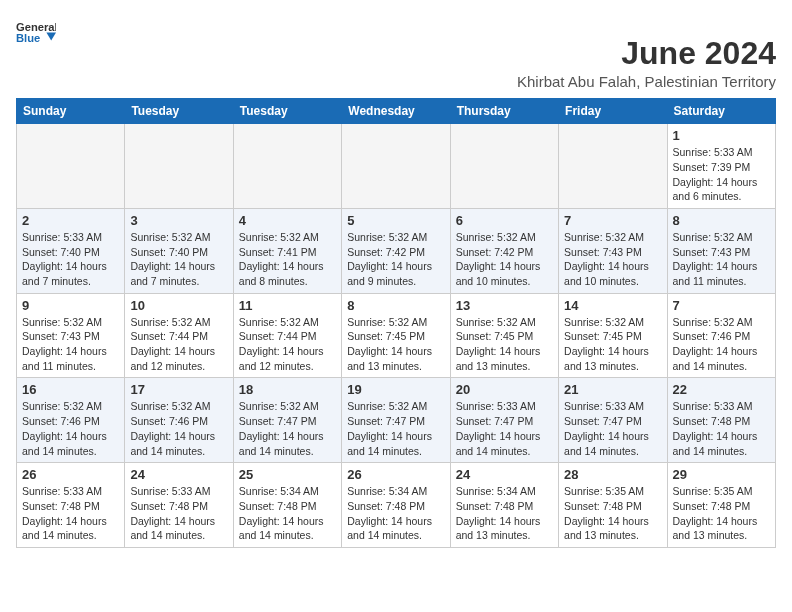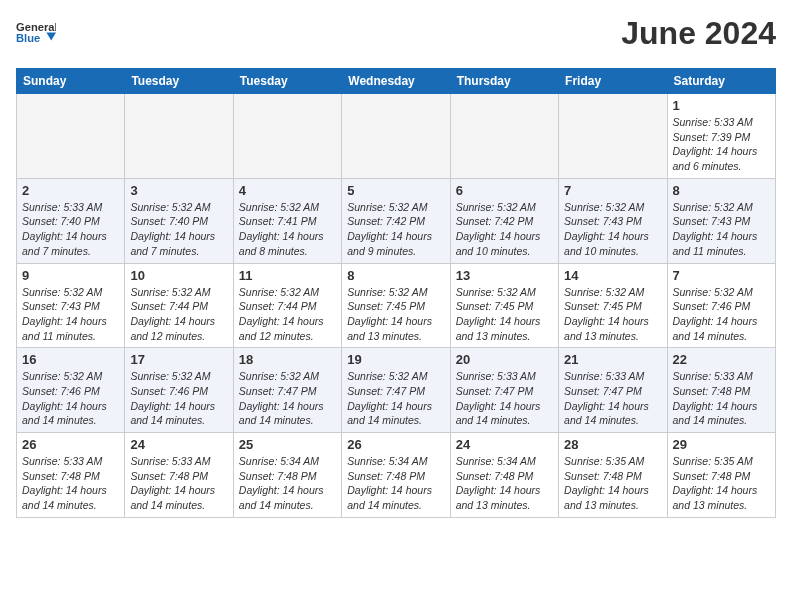--- a/index.html
+++ b/index.html
@@ -31,30 +31,31 @@
       height: 36px;
     }
     .title-area {
       text-align: right;
     }
     .month-title {
       font-size: 32px;
       font-weight: bold;
       color: #333;
       line-height: 1.1;
+      margin-top: 20px;
     }
     .location-title {
       font-size: 15px;
       color: #555;
       margin-top: 2px;
     }
     .calendar {
       width: 100%;
       border-collapse: collapse;
-      margin-top: 16px;
+      margin-top: 8px;
       font-size: 11px;
     }
     .calendar th {
       background: #1a6bb5;
       color: #fff;
       text-align: left;
       padding: 5px 6px;
       font-size: 12px;
       font-weight: bold;
       border: 1px solid #1a6bb5;
@@ -74,21 +75,20 @@
       font-size: 13px;
       font-weight: bold;
       color: #333;
       display: block;
       margin-bottom: 2px;
     }
     .day-info {
       color: #333;
       font-size: 10.5px;
       line-height: 1.4;
-      font-style: italic;
     }
     .row-shade td {
       background: #f0f4fa;
     }
     .row-shade td.empty {
       background: #e8ecf2;
     }
   </style>
 </head>
 <body>
@@ -99,20 +99,21 @@
       <div class="logo-wrapper">
         <svg class="logo-icon" viewBox="0 0 50 44" xmlns="http://www.w3.org/2000/svg">
           <text x="0" y="18" font-size="14" font-weight="bold" fill="#333" font-family="Arial">General</text>
           <text x="0" y="32" font-size="14" font-weight="bold" fill="#1a6bb5" font-family="Arial">Blue</text>
           <polygon points="38,20 50,20 44,30" fill="#1a6bb5"></polygon>
         </svg>
       </div>
     </div>
     <div class="title-area">
       <div class="month-title">June 2024</div>
+      <div class="location-title">Khirbat Abu Falah, Palestinian Territory</div>
     </div>
   </div>
 
   <table class="calendar">
     <thead>
       <tr>
       <th>Sunday</th>
           <th>Tuesday</th>
           <th>Tuesday</th>
           <th>Wednesday</th>

